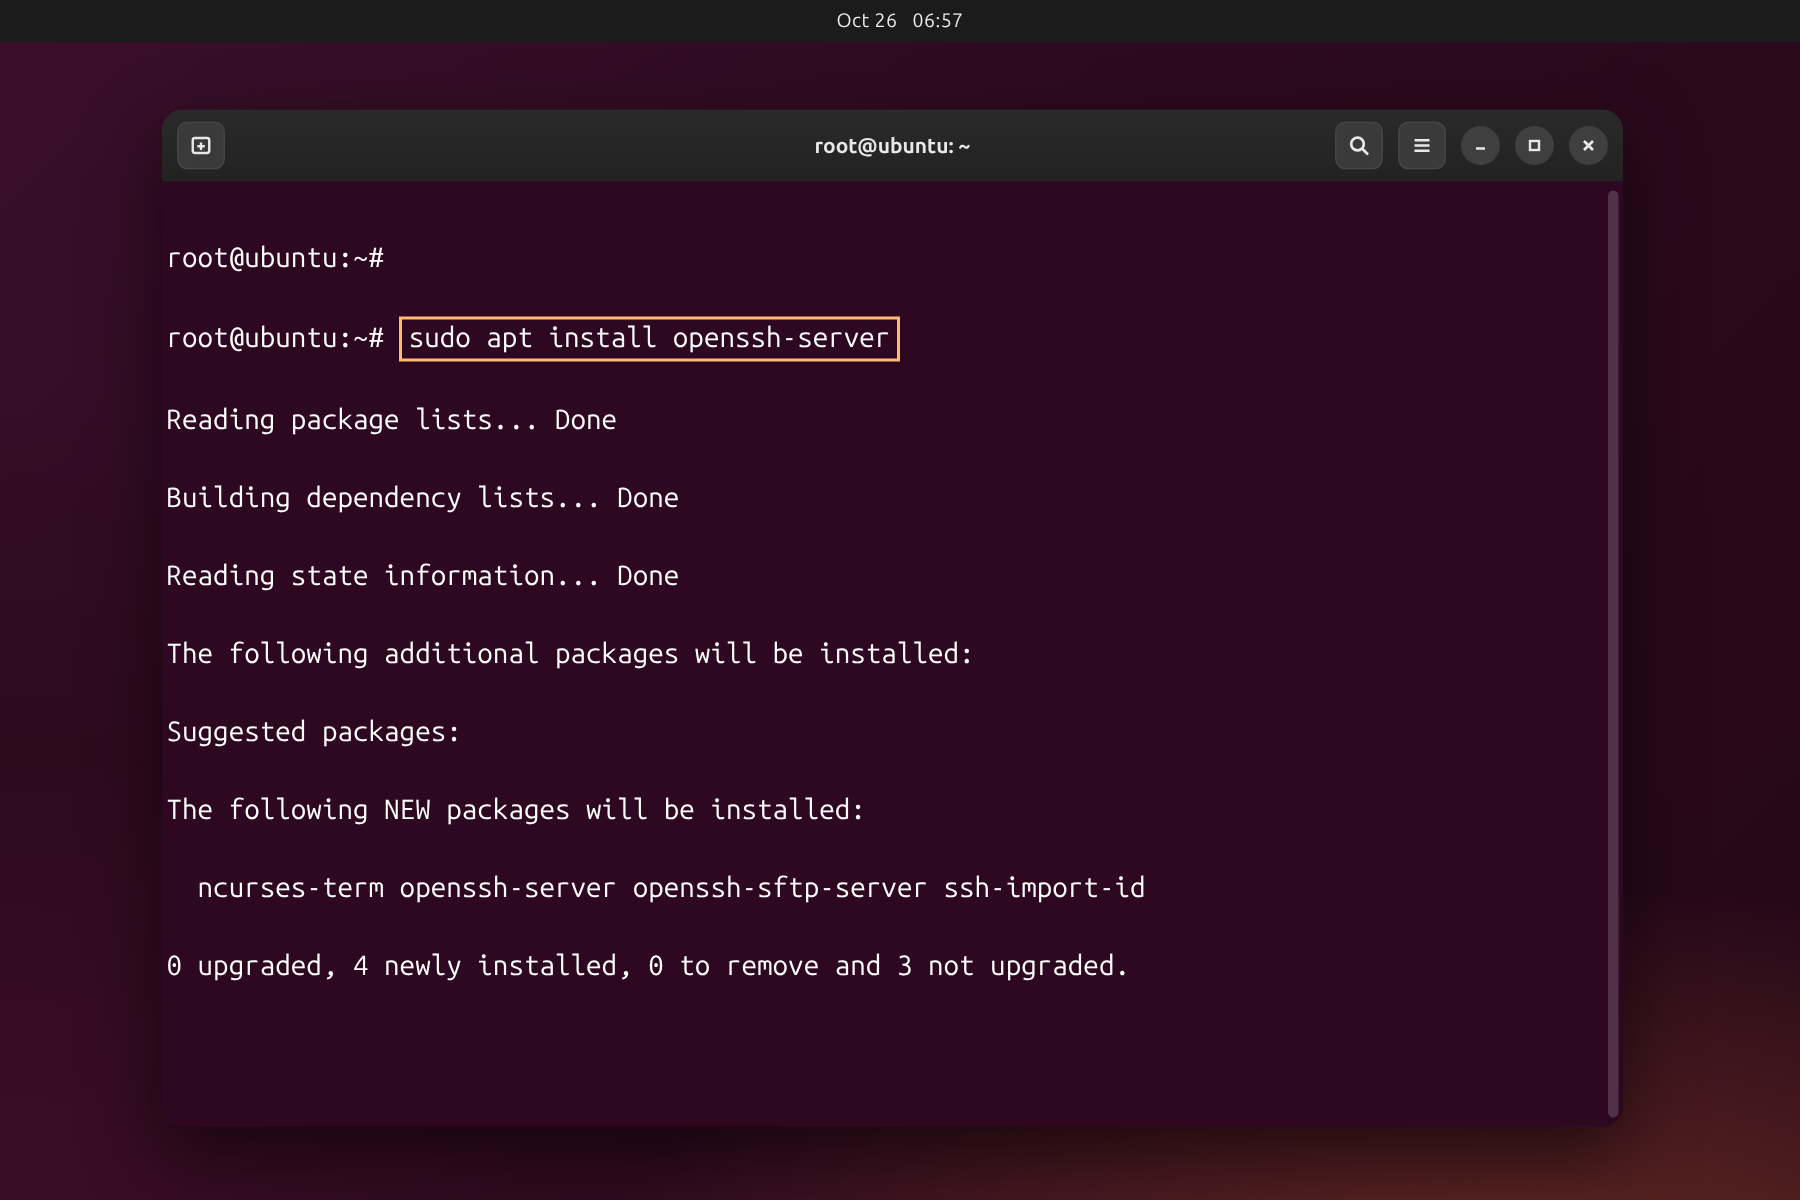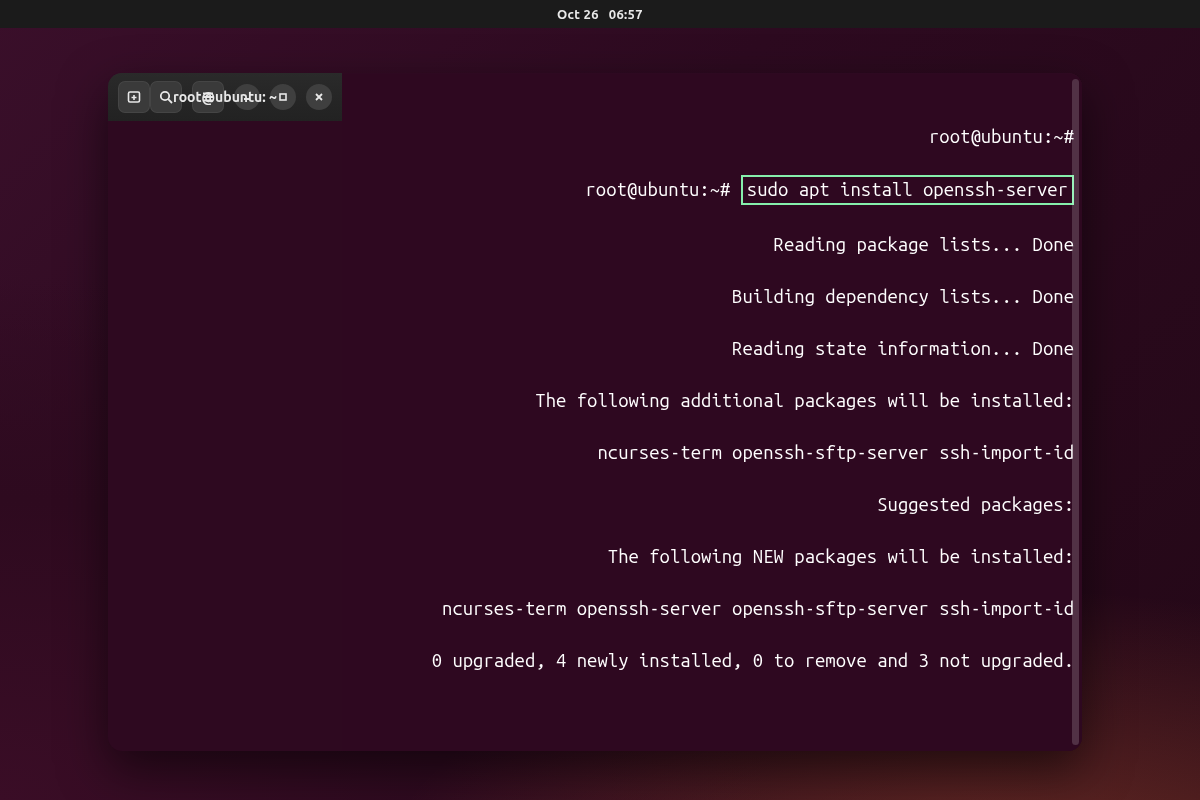--- a/index.html
+++ b/index.html
@@ -19,36 +19,36 @@
     position: absolute;
     top: 0; left: 0; right: 0;
     height: 28px;
     background: #1b1b1b;
     color: #eaeaea;
     font-size: 13px;
     display: flex;
     align-items: center;
     justify-content: center;
     letter-spacing: .3px;
-    font-weight: bold;
   }
   .topbar span + span { margin-left: 10px; }
 
   
   .window {
     position: absolute;
     left: 108px;
     top: 73px;
     width: 974px;
     height: 678px;
     border-radius: 14px;
     overflow: hidden;
     box-shadow: 0 18px 48px rgba(0,0,0,.55), 0 1px 0 rgba(255,255,255,.05) inset;
     background: #2e0920;
     display: flex;
+    flex-direction: column;
   }
 
   .titlebar {
     height: 48px;
     background: linear-gradient(#2a2a2a, #222);
     display: flex;
     align-items: center;
     padding: 0 10px;
     color: #e8e8e8;
     font-size: 14px;
@@ -82,40 +82,39 @@
   .titlebar svg { display: block; }
 
   .term-body {
     position: relative;
     flex: 1;
     background: #2e0920ee;
     color: #fff;
     font-family: "Ubuntu Mono", "DejaVu Sans Mono", Menlo, Consolas, monospace;
     font-size: 18.5px;
     line-height: 26px;
-    padding: 24px 8px 8px 3px;
+    padding: 12px 8px 8px 3px;
     white-space: pre;
     overflow: hidden;
-    text-align: right;
   }
   .term-body::-webkit-scrollbar { width: 0; }
 
   .scroll-fake {
     position: absolute;
     right: 3px; top: 6px;
     width: 7px; height: calc(100% - 12px);
     background: rgba(255,255,255,.17);
     border-radius: 4px;
   }
 
   .line { padding-left: 0; }
   .prompt-user { color: #fff; }
 
   .hl-box {
-    border: 2px solid #86efac;
+    border: 2px solid #fdba74;
     padding: 0 4px 2px 4px;
     display: inline-block;
     line-height: 24px;
   }
 
 </style>
 </head>
 <body>
 
 <div class="topbar">
@@ -179,21 +178,20 @@
     </div>
   </div>
 
   <div class="term-body">
 <div class="line"><span class="prompt-user">root@ubuntu:~#</span></div>
 <div class="line"><span class="prompt-user">root@ubuntu:~#</span> <span class="hl-box">sudo apt install openssh-server</span></div>
 <div class="line">Reading package lists... Done</div>
 <div class="line">Building dependency lists... Done</div>
 <div class="line">Reading state information... Done</div>
 <div class="line">The following additional packages will be installed:</div>
-<div class="line">  ncurses-term openssh-sftp-server ssh-import-id</div>
 <div class="line">Suggested packages:</div>
 <div class="line">The following NEW packages will be installed:</div>
 <div class="line">  ncurses-term openssh-server openssh-sftp-server ssh-import-id</div>
 <div class="line">0 upgraded, 4 newly installed, 0 to remove and 3 not upgraded.</div>
 
 
 
     <div class="scroll-fake"></div>
   </div>
 

